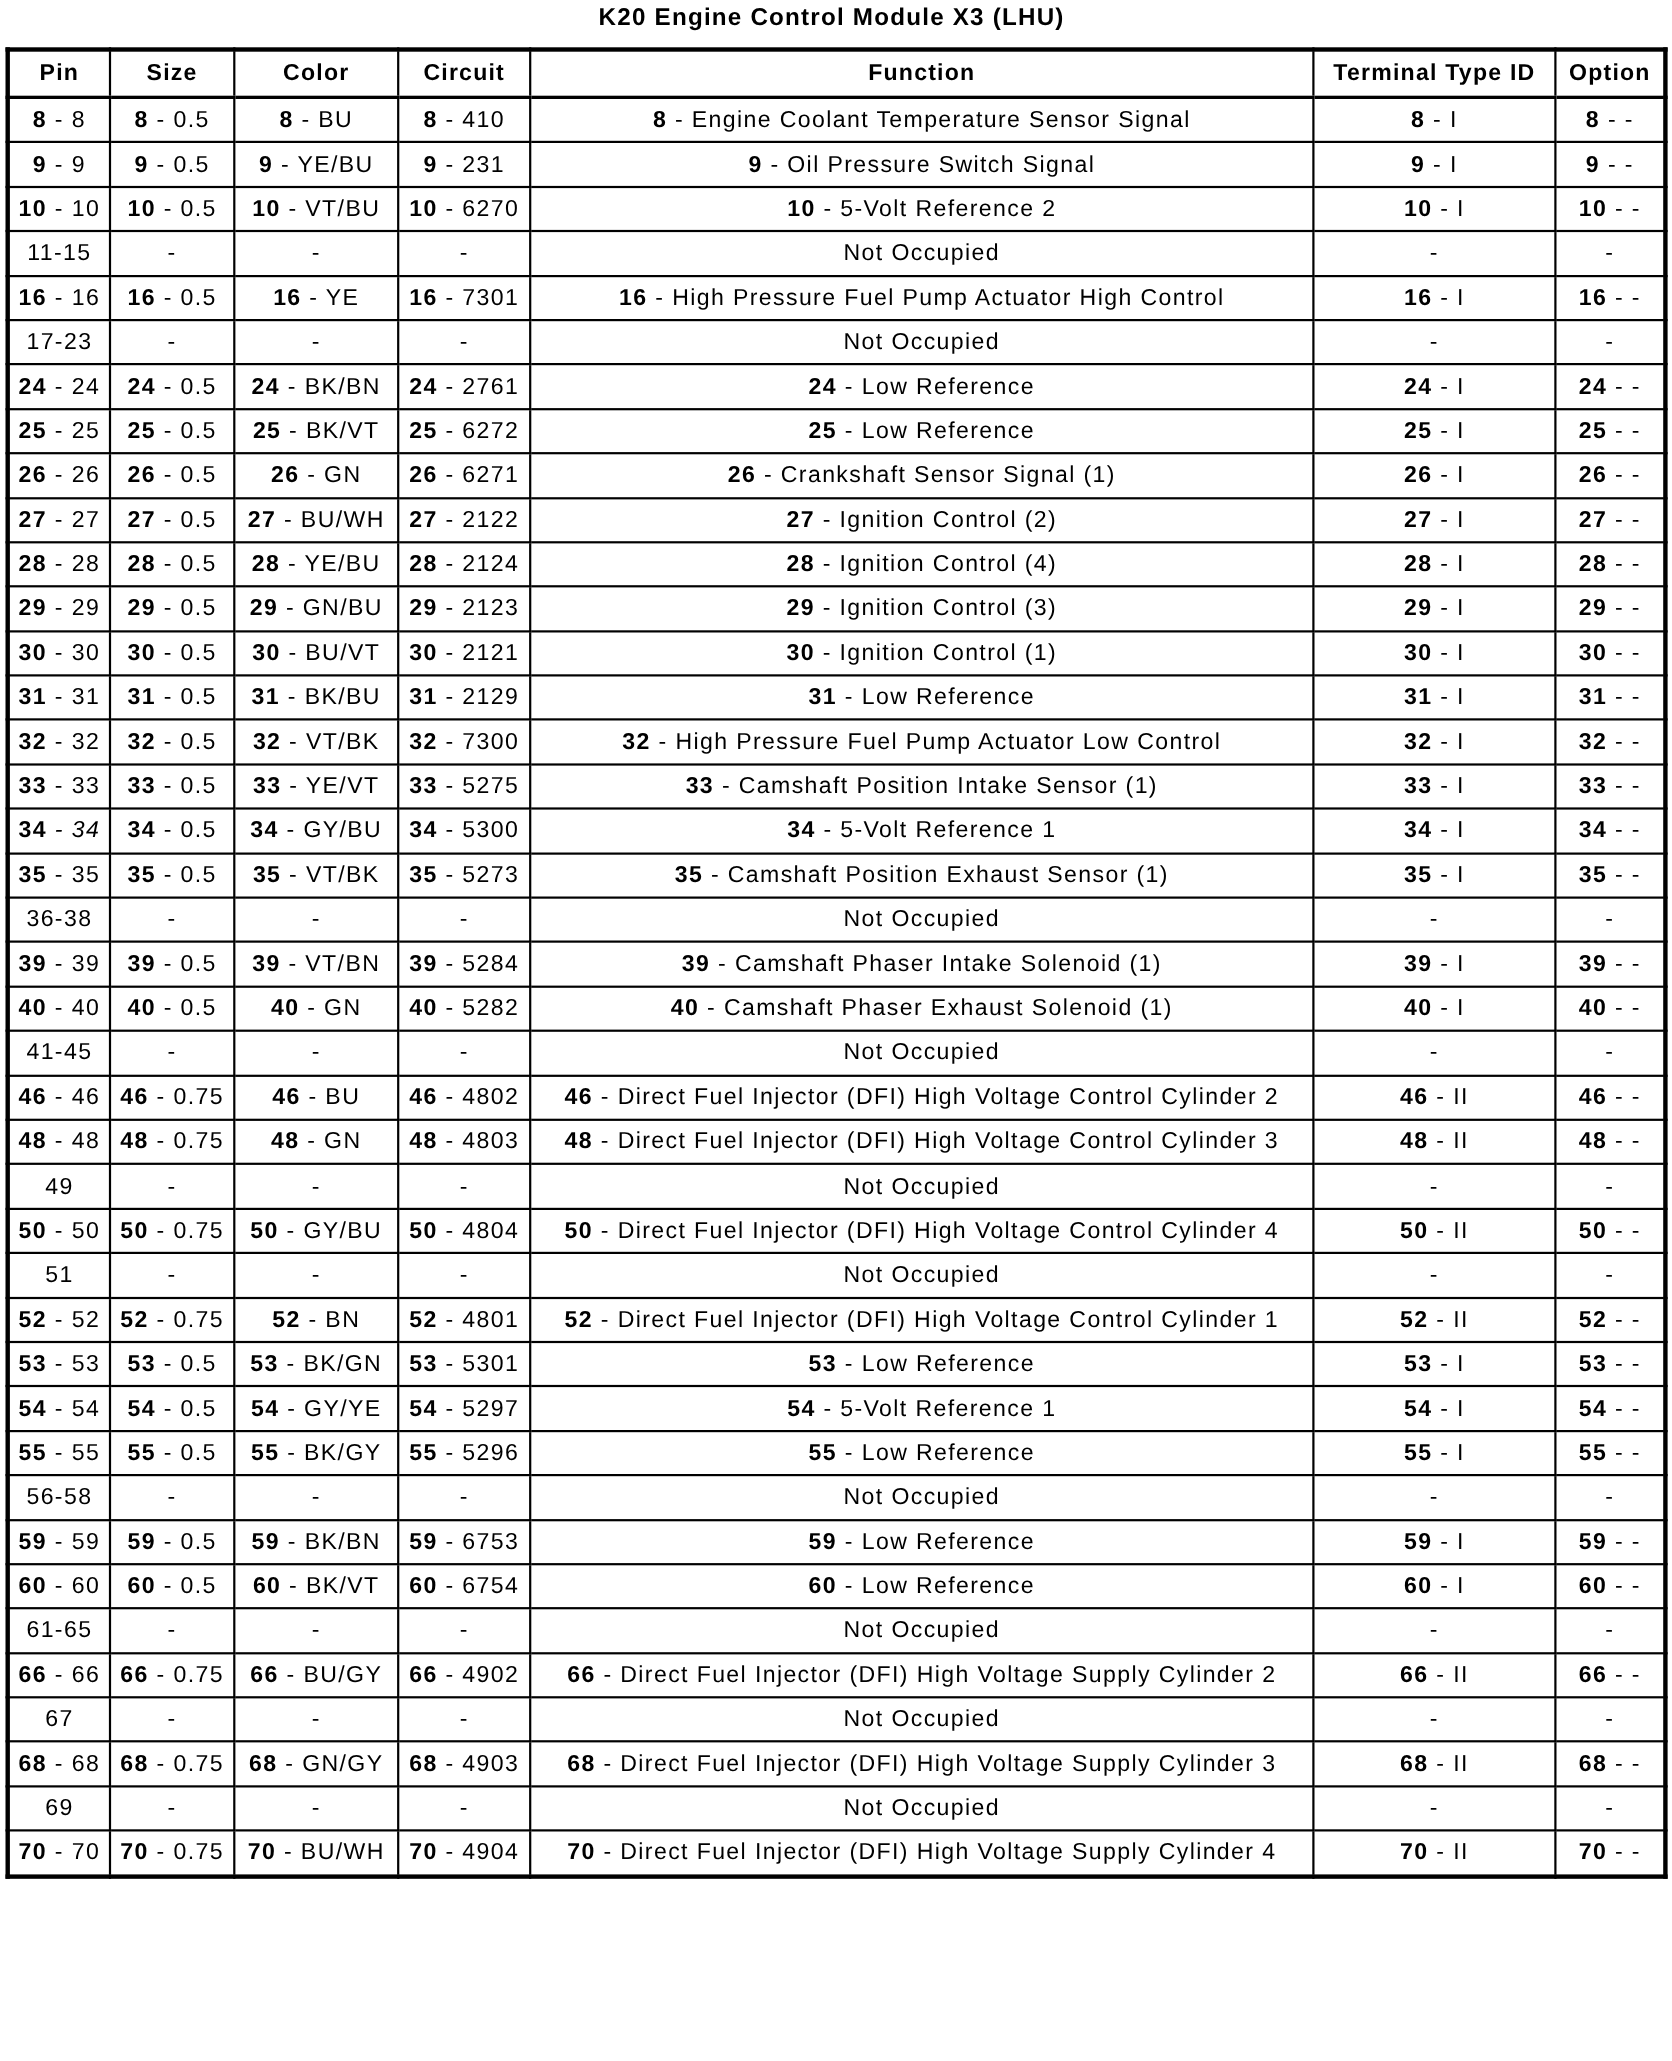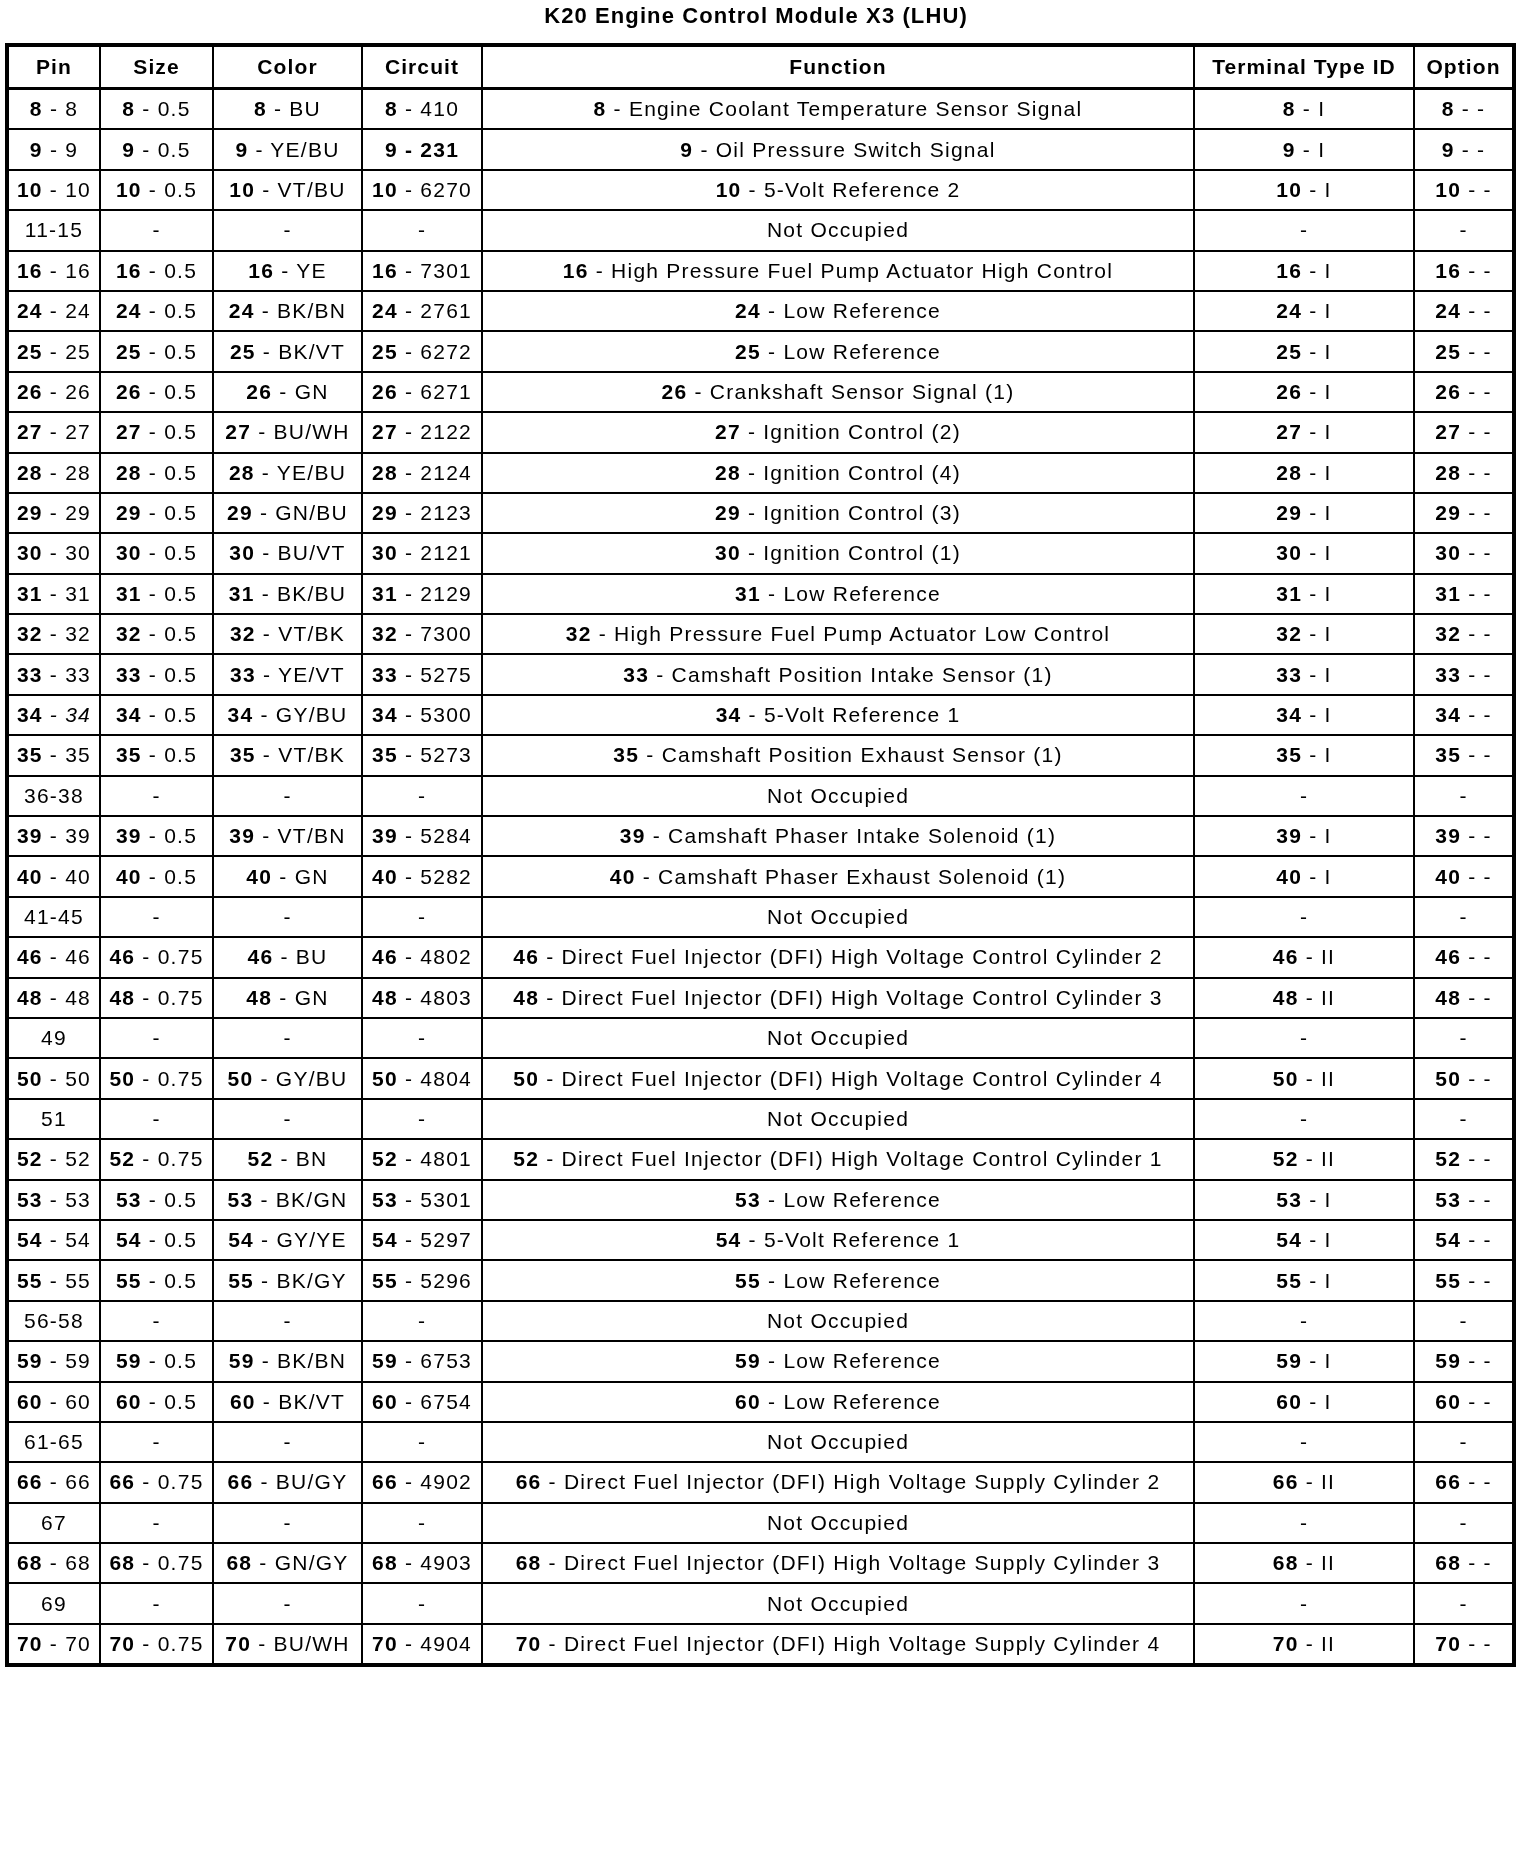--- a/index.html
+++ b/index.html
@@ -64,21 +64,21 @@
         <td><span class="n">8</span><span style="white-space: pre;"> - BU</span></td>
         <td><span class="n">8</span><span style="white-space: pre;"> - 410</span></td>
         <td><span class="n">8</span><span style="white-space: pre;"> - Engine Coolant Temperature Sensor Signal</span></td>
         <td><span class="n">8</span><span style="white-space: pre;"> - I</span></td>
         <td><span class="n">8</span><span style="white-space: pre;"> - -</span></td>
       </tr>
       <tr>
         <td><span class="n">9</span><span style="white-space: pre;"> - 9</span></td>
         <td><span class="n">9</span><span style="white-space: pre;"> - 0.5</span></td>
         <td><span class="n">9</span><span style="white-space: pre;"> - YE/BU</span></td>
-        <td><span class="n">9</span><span style="white-space: pre; font-weight: bold;"> - 231</span></td>
+        <td><span class="n">9</span><span style="white-space: pre;"> - 231</span></td>
         <td><span class="n">9</span><span style="white-space: pre;"> - Oil Pressure Switch Signal</span></td>
         <td><span class="n">9</span><span style="white-space: pre;"> - I</span></td>
         <td><span class="n">9</span><span style="white-space: pre;"> - -</span></td>
       </tr>
       <tr>
         <td><span class="n">10</span><span style="white-space: pre;"> - 10</span></td>
         <td><span class="n">10</span><span style="white-space: pre;"> - 0.5</span></td>
         <td><span class="n">10</span><span style="white-space: pre;"> - VT/BU</span></td>
         <td><span class="n">10</span><span style="white-space: pre;"> - 6270</span></td>
         <td><span class="n">10</span><span style="white-space: pre;"> - 5-Volt Reference 2</span></td>
@@ -97,20 +97,29 @@
       <tr>
         <td><span class="n">16</span><span style="white-space: pre;"> - 16</span></td>
         <td><span class="n">16</span><span style="white-space: pre;"> - 0.5</span></td>
         <td><span class="n">16</span><span style="white-space: pre;"> - YE</span></td>
         <td><span class="n">16</span><span style="white-space: pre;"> - 7301</span></td>
         <td><span class="n">16</span><span style="white-space: pre;"> - High Pressure Fuel Pump Actuator High Control</span></td>
         <td><span class="n">16</span><span style="white-space: pre;"> - I</span></td>
         <td><span class="n">16</span><span style="white-space: pre;"> - -</span></td>
       </tr>
       <tr>
+        <td><span style="white-space: pre;">17-23</span></td>
+        <td><span style="white-space: pre;">-</span></td>
+        <td><span style="white-space: pre;">-</span></td>
+        <td><span style="white-space: pre;">-</span></td>
+        <td><span style="white-space: pre;">Not Occupied</span></td>
+        <td><span style="white-space: pre;">-</span></td>
+        <td><span style="white-space: pre;">-</span></td>
+      </tr>
+      <tr>
         <td><span class="n">24</span><span style="white-space: pre;"> - 24</span></td>
         <td><span class="n">24</span><span style="white-space: pre;"> - 0.5</span></td>
         <td><span class="n">24</span><span style="white-space: pre;"> - BK/BN</span></td>
         <td><span class="n">24</span><span style="white-space: pre;"> - 2761</span></td>
         <td><span class="n">24</span><span style="white-space: pre;"> - Low Reference</span></td>
         <td><span class="n">24</span><span style="white-space: pre;"> - I</span></td>
         <td><span class="n">24</span><span style="white-space: pre;"> - -</span></td>
       </tr>
       <tr>
         <td><span class="n">25</span><span style="white-space: pre;"> - 25</span></td>

